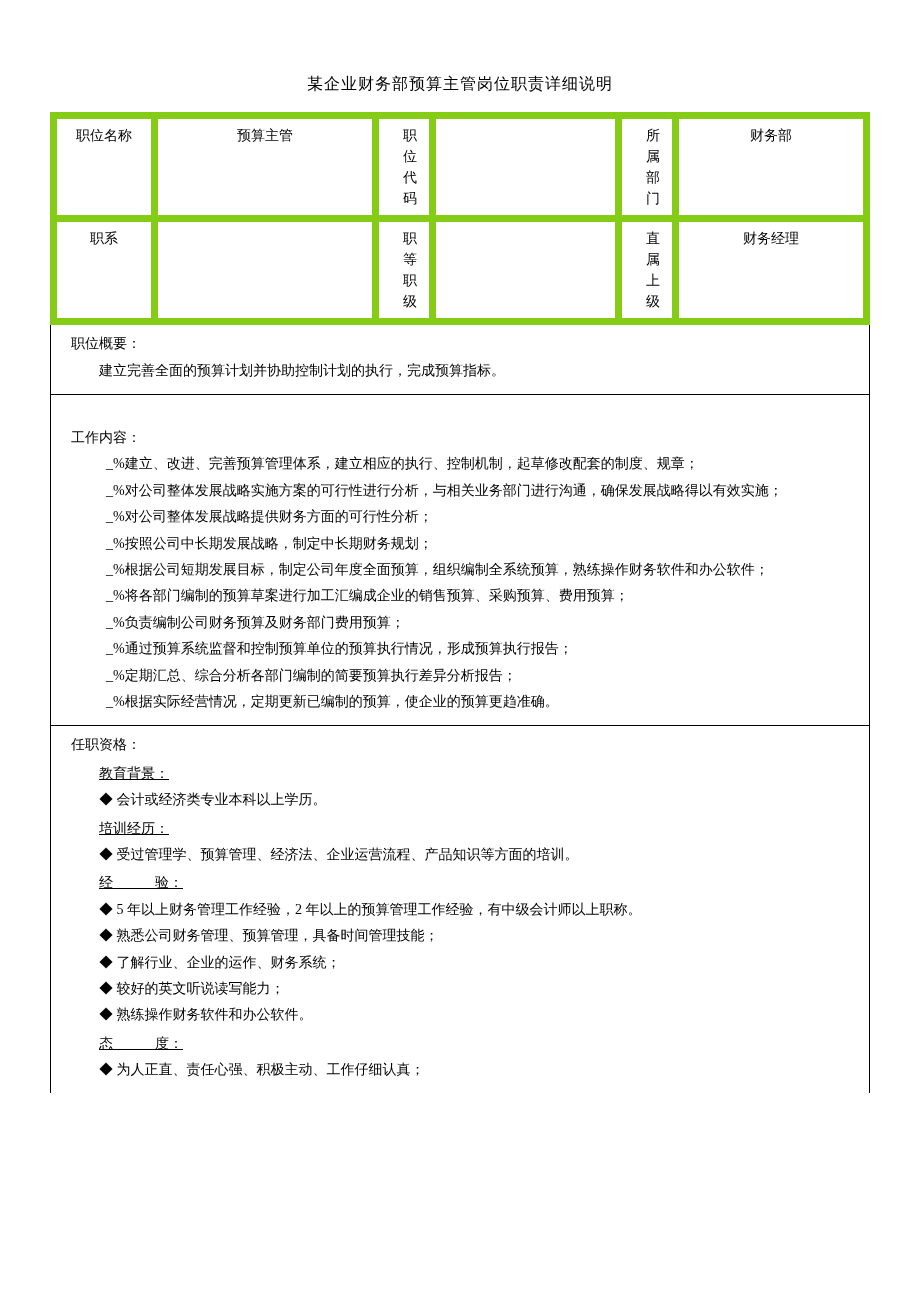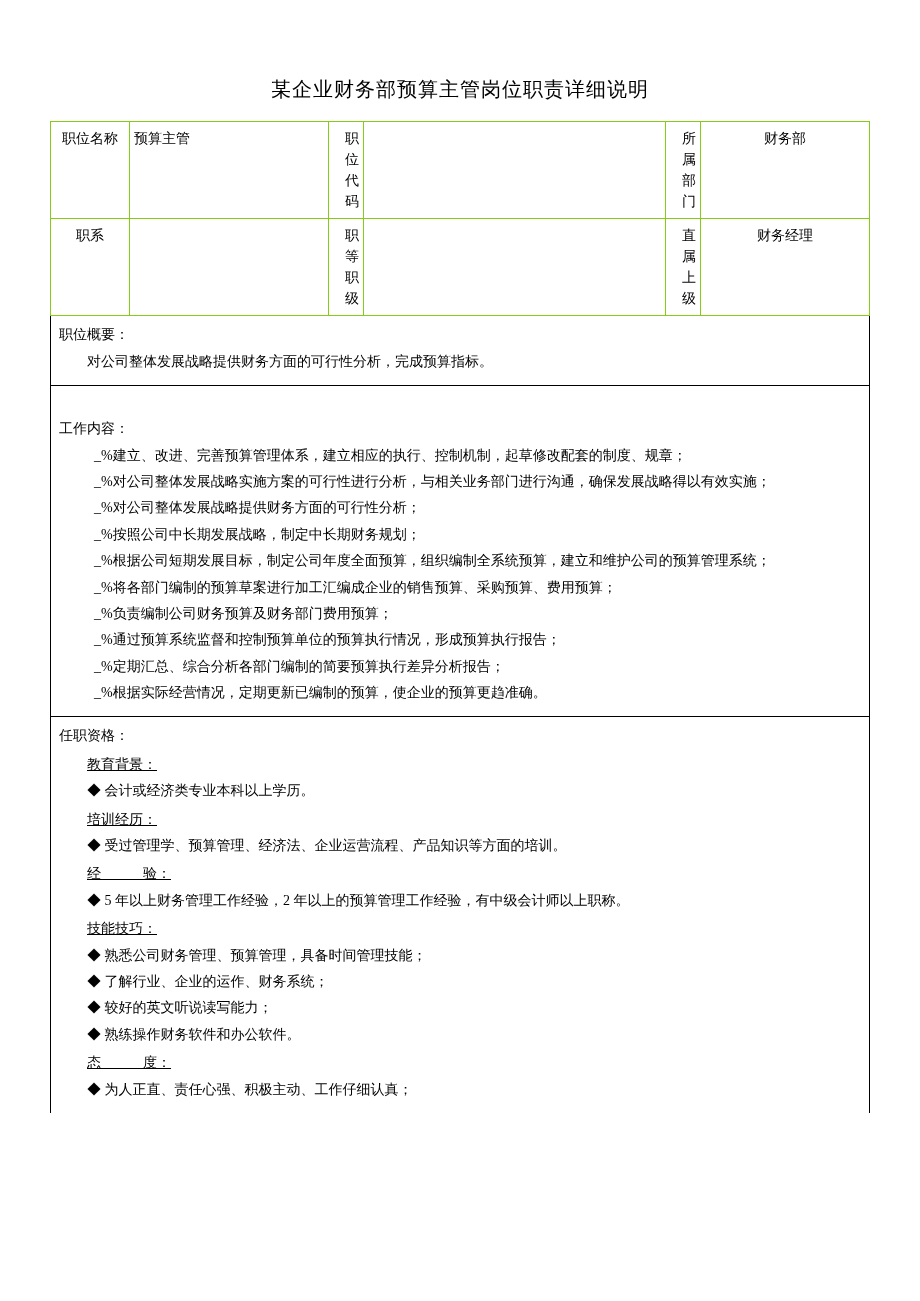--- a/index.html
+++ b/index.html
@@ -6,33 +6,33 @@
       font-family: "SimSun", "宋体", serif;
       background: #fff;
       margin: 0;
       padding: 60px 50px;
       font-size: 14px;
       line-height: 1.6;
       color: #000;
     }
     .page-title {
       text-align: center;
-      font-size: 20px;
+      font-size: 16px;
       font-weight: normal;
       margin-bottom: 16px;
       letter-spacing: 1px;
     }
     table.info-table {
       width: 100%;
       border-collapse: collapse;
       table-layout: fixed;
     }
     table.info-table td {
-      border: 1px solid #84cc16;
-      padding: 6px 4px;
+      border: 7px solid #84cc16;
+      padding: 6px 12px;
       vertical-align: top;
       font-size: 14px;
     }
     .label-col {
       width: 70px;
       text-align: center;
     }
     .vert-col {
       width: 26px;
       text-align: right;
@@ -48,21 +48,21 @@
     }
     .vert-text {
       display: inline-block;
       width: 1em;
       word-break: break-all;
       line-height: 1.5;
     }
     .section-block {
       border: 1px solid #000;
       border-top: none;
-      padding: 6px 8px 8px 8px;
+      padding: 6px 8px 8px 20px;
     }
     .section-header {
       margin: 2px 0 4px 0;
     }
     .indent-text {
       text-indent: 2em;
       margin: 4px 0;
     }
     .list-line {
       margin: 4px 0 4px 2.5em;
@@ -79,70 +79,69 @@
   </style>
 </head>
 <body>
 
 <h1 class="page-title">某企业财务部预算主管岗位职责详细说明</h1>
 
 <table class="info-table">
   <tbody>
       <tr>
     <td class="label-col">职位名称</td>
-    <td class="mid-col" style="">预算主管</td>
+    <td class="mid-col" style="text-align:center">预算主管</td>
     <td class="vert-col"><span class="vert-text">职位代码</span></td>
     <td></td>
     <td class="vert-col"><span class="vert-text">所属部门</span></td>
     <td class="dept-col">财务部</td>
   </tr>
   <tr>
     <td class="label-col">职系</td>
     <td class="mid-col"></td>
     <td class="vert-col"><span class="vert-text">职等职级</span></td>
     <td></td>
     <td class="vert-col"><span class="vert-text">直属上级</span></td>
     <td class="dept-col">财务经理</td>
   </tr>
 </tbody>
   </table>
 
 <div class="section-block">
   <div class="section-header">职位概要：</div>
-  <div class="indent-text">对公司整体发展战略提供财务方面的可行性分析，完成预算指标。</div>
+  <div class="indent-text">建立完善全面的预算计划并协助控制计划的执行，完成预算指标。</div>
 </div>
 
 <div class="section-block">
   <div style="height:24px"></div>
   <div class="section-header">工作内容：</div>
   <div class="list-line">_%建立、改进、完善预算管理体系，建立相应的执行、控制机制，起草修改配套的制度、规章；</div>
   <div class="list-line">_%对公司整体发展战略实施方案的可行性进行分析，与相关业务部门进行沟通，确保发展战略得以有效实施；</div>
   <div class="list-line">_%对公司整体发展战略提供财务方面的可行性分析；</div>
   <div class="list-line">_%按照公司中长期发展战略，制定中长期财务规划；</div>
-  <div class="list-line">_%根据公司短期发展目标，制定公司年度全面预算，组织编制全系统预算，建立和维护公司的预算管理系统；</div>
+  <div class="list-line">_%根据公司短期发展目标，制定公司年度全面预算，组织编制全系统预算，熟练操作财务软件和办公软件；</div>
   <div class="list-line">_%将各部门编制的预算草案进行加工汇编成企业的销售预算、采购预算、费用预算；</div>
   <div class="list-line">_%负责编制公司财务预算及财务部门费用预算；</div>
   <div class="list-line">_%通过预算系统监督和控制预算单位的预算执行情况，形成预算执行报告；</div>
   <div class="list-line">_%定期汇总、综合分析各部门编制的简要预算执行差异分析报告；</div>
   <div class="list-line">_%根据实际经营情况，定期更新已编制的预算，使企业的预算更趋准确。</div>
 </div>
 
 <div class="section-block" style="border-bottom:none">
   <div class="section-header">任职资格：</div>
 
   <div class="subhead">教育背景：</div>
   <div class="bullet-line">◆ <span>会计或经济类专业本科以上学历。</span></div>
 
   <div class="subhead">培训经历：</div>
   <div class="bullet-line">◆ <span>受过管理学、预算管理、经济法、企业运营流程、产品知识等方面的培训。</span></div>
 
   <div class="subhead"><span>经</span>　　　<span>验：</span></div>
   <div class="bullet-line">◆ <span>5 年以上财务管理工作经验，2 年以上的预算管理工作经验，有中级会计师以上职称。</span></div>
 
-  <div class="subhead">技能技巧：</div>
   <div class="bullet-line">◆ <span>熟悉公司财务管理、预算管理，具备时间管理技能；</span></div>
   <div class="bullet-line">◆ <span>了解行业、企业的运作、财务系统；</span></div>
   <div class="bullet-line">◆ <span>较好的英文听说读写能力；</span></div>
   <div class="bullet-line">◆ <span>熟练操作财务软件和办公软件。</span></div>
 
   <div class="subhead"><span>态</span>　　　<span>度：</span></div>
   <div class="bullet-line">◆ <span>为人正直、责任心强、积极主动、工作仔细认真；</span></div>
 </div>
 
 </body></html>

